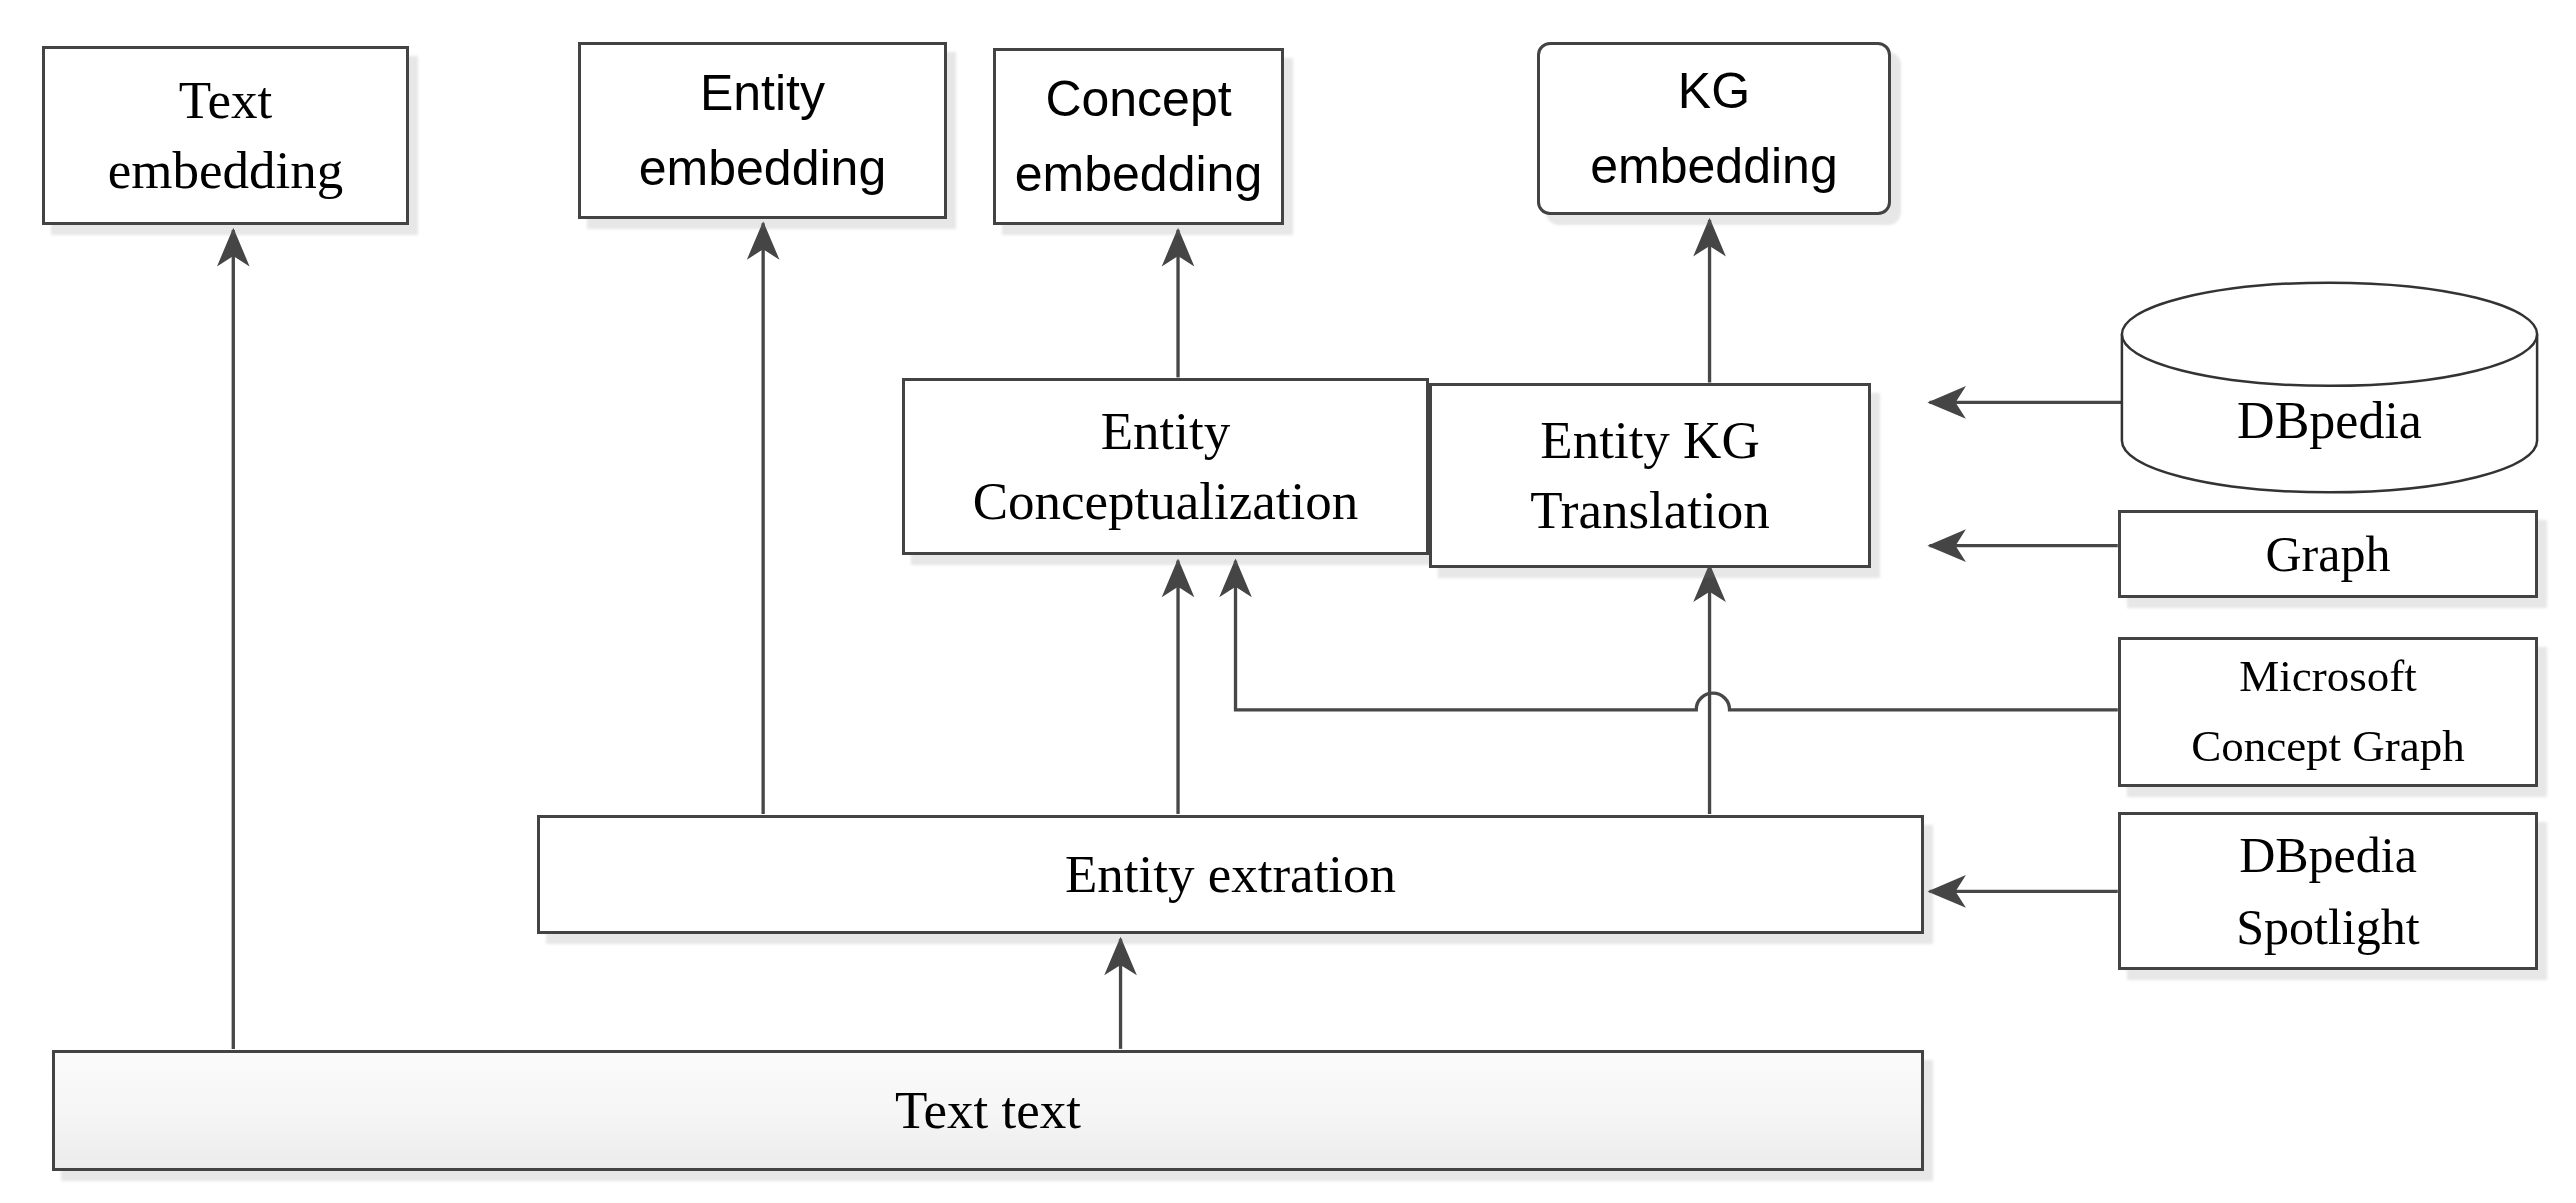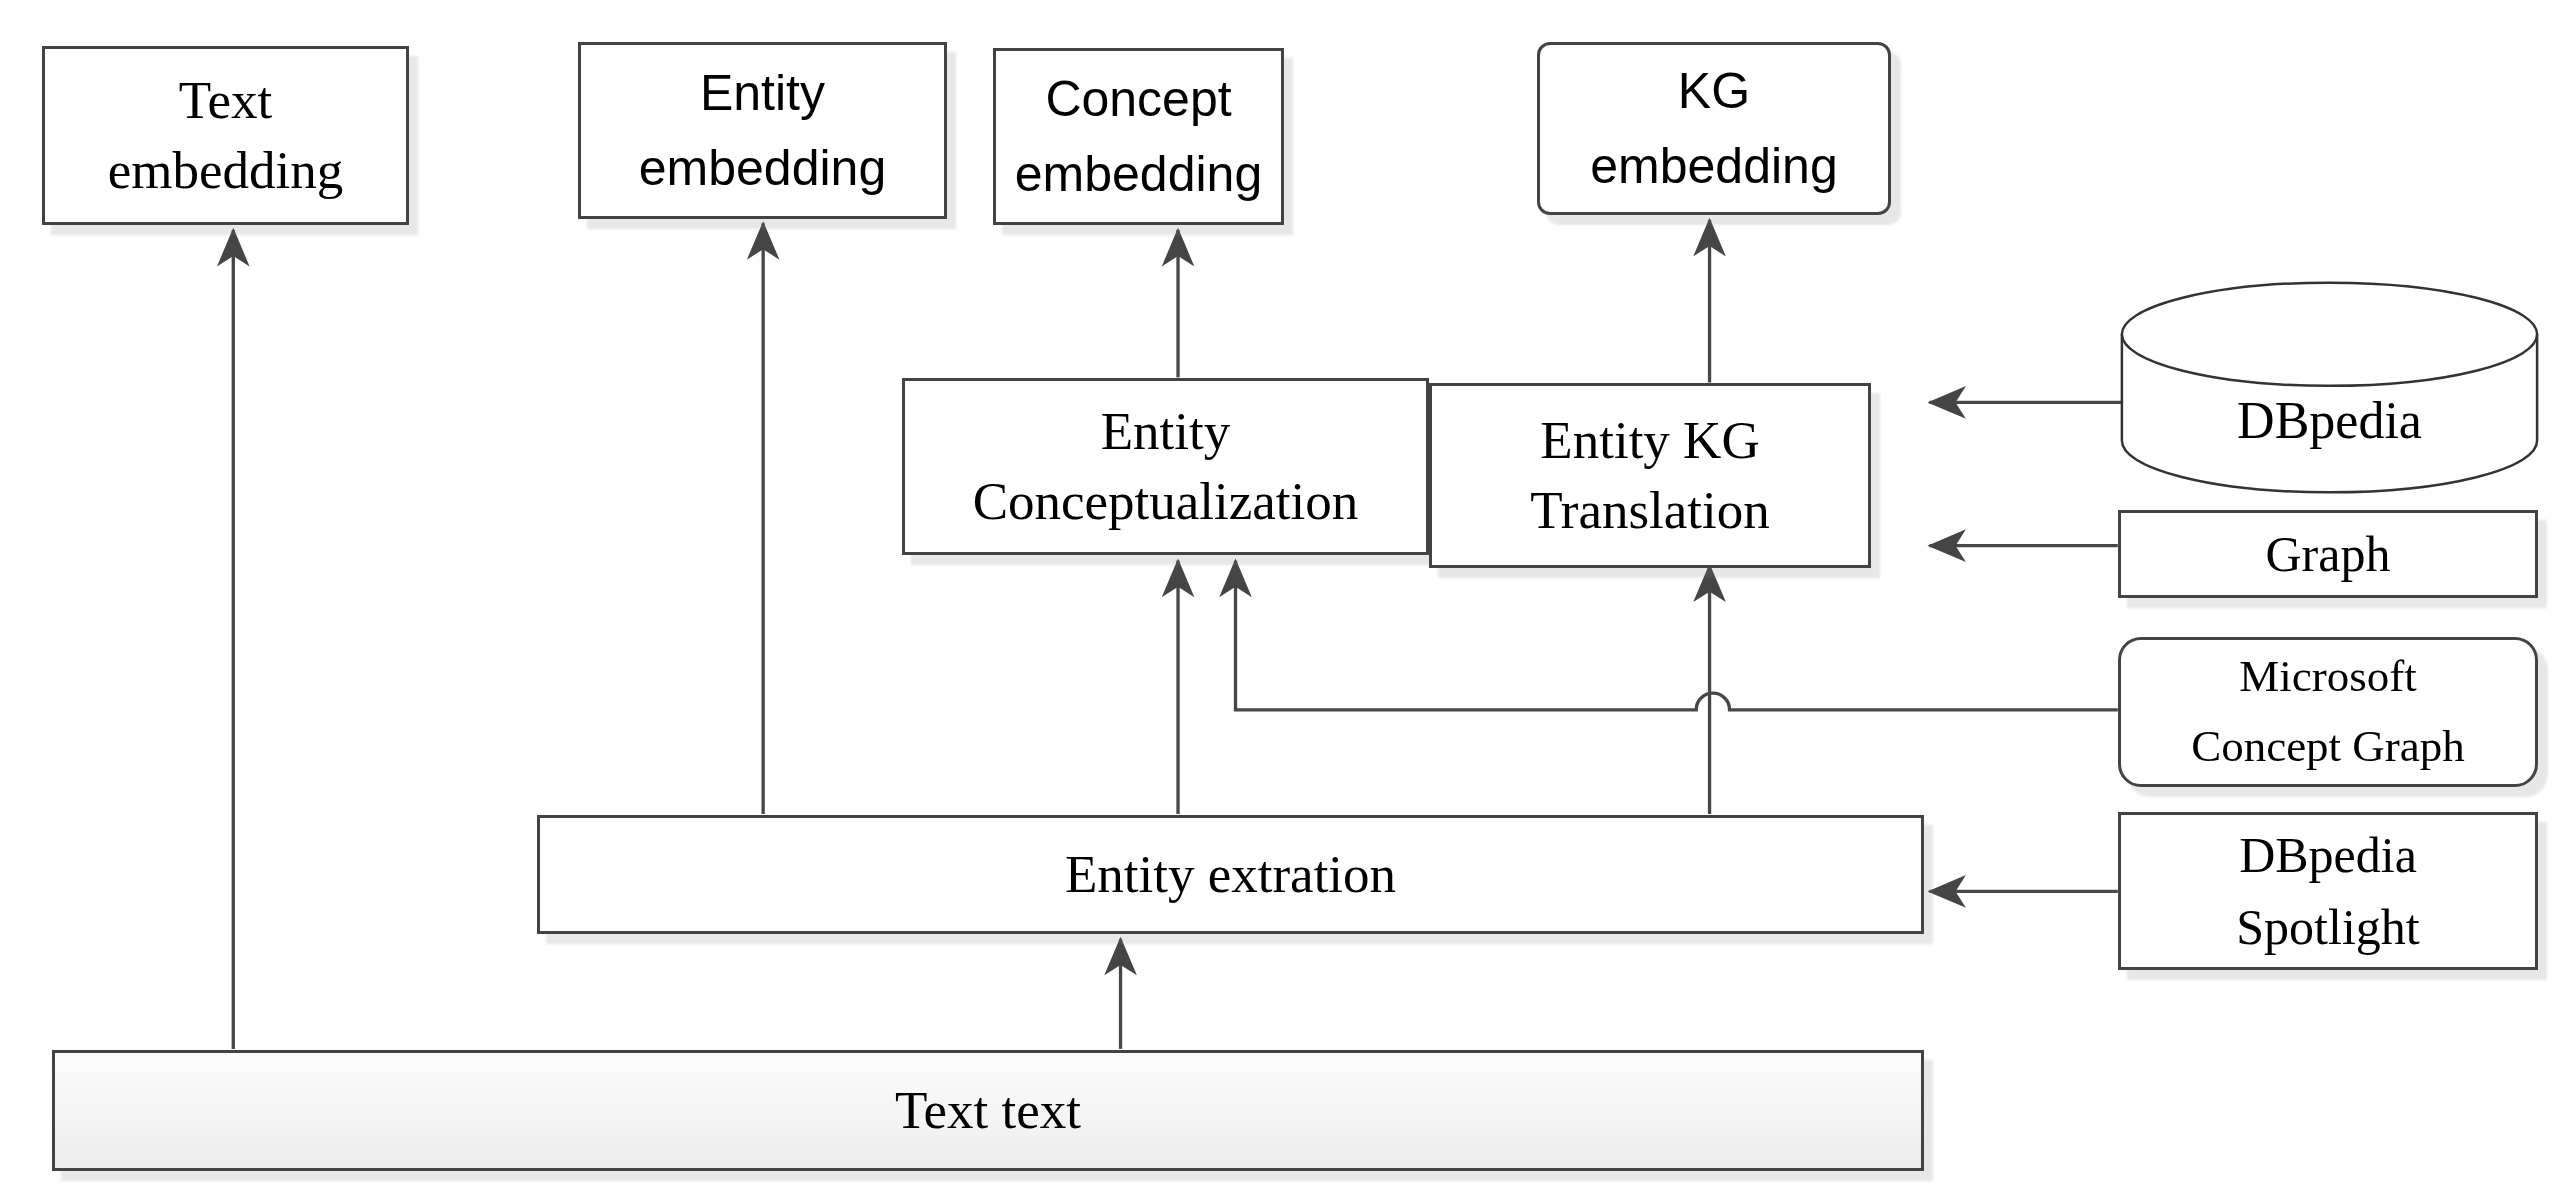--- a/index.html
+++ b/index.html
@@ -18,21 +18,21 @@
     border:3.3px solid #434343;
     box-shadow:9.2px 10px 2.5px rgba(120,120,120,0.18);
     display:flex;align-items:center;justify-content:center;
     text-align:center;
     z-index:2;
     color:#000;
   }
   .node .lbl{white-space:pre-line;display:block;}
   .serif{font-family:"Liberation Serif", serif;font-size:53px;line-height:1.32;}
   .sans{font-family:"Liberation Sans", sans-serif;font-size:50px;line-height:1.5;}
-  .rsmall{font-size:45px;line-height:1.55;border-radius:23px;}
+  .rsmall{font-size:45px;line-height:1.55;}
   .rside{font-size:50px;line-height:1.45;}
 
   
   #n-text-embedding       {left:42px;  top:46px;  width:367px;  height:179px;}
   #n-entity-embedding     {left:578px; top:42px;  width:369px;  height:177px;}
   #n-concept-embedding    {left:993px;top:48px;  width:291px;  height:177px;}
   #n-kg-embedding         {left:1537px;top:42px;  width:354px;  height:173px;border-radius:13px;}
   #n-entity-conceptualization{left:902px;top:378px;width:527px;height:177px;}
   #n-entity-kg-translation{left:1429px;top:383px; width:442px;  height:185px;}
   #n-entity-extraction    {left:537px; top:815px; width:1387px; height:119px;}

